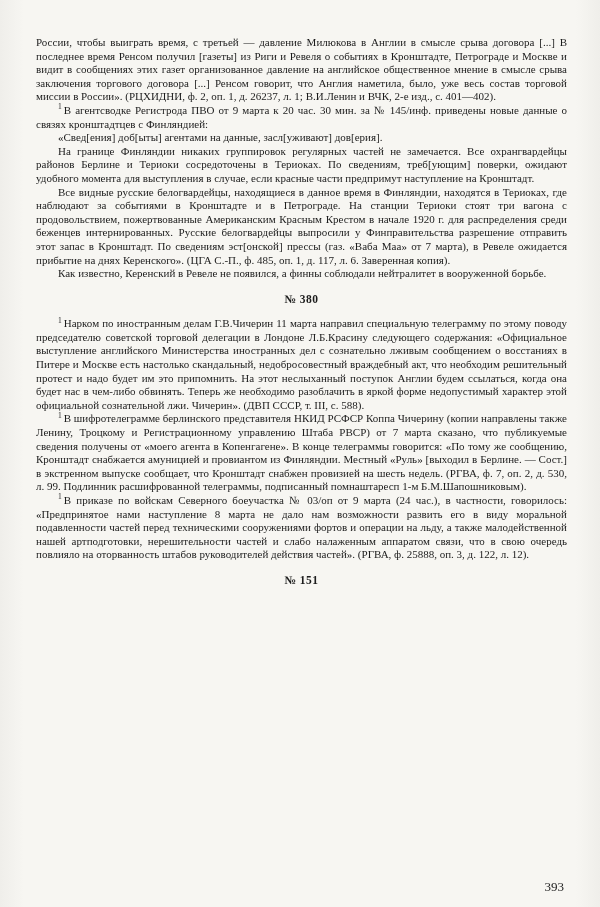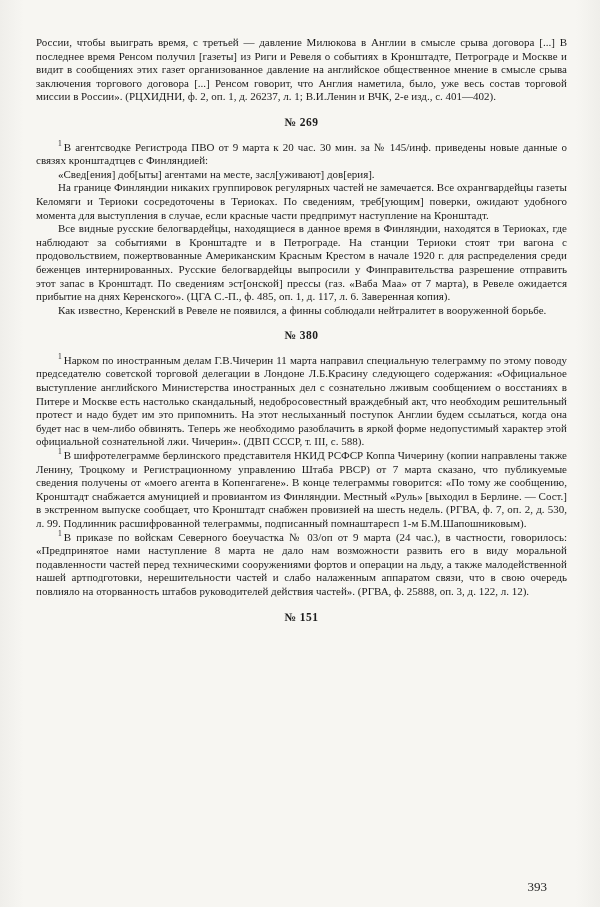--- a/index.html
+++ b/index.html
@@ -42,37 +42,36 @@
     letter-spacing: 0.5px;
   }
   sup.fn {
     font-size: 7.5px;
     line-height: 0;
     vertical-align: super;
     margin-right: 2px;
   }
   .page-number {
     position: absolute;
-    right: 53px;
+    right: 36px;
     bottom: 12px;
     font-size: 13px;
     color: #1c1c1c;
   }
 </style>
 </head>
 <body>
 
 <div class="page">
   <div class="text-block">
     <p class="para noindent">России, чтобы выиграть время, с третьей — давление Милюкова в Англии в смысле срыва договора [...] В последнее время Ренсом получил [газеты] из Риги и Ревеля о событиях в Кронштадте, Петрограде и Москве и видит в сообщениях этих газет организованное давление на английское общественное мнение в смысле срыва заключения торгового договора [...] Ренсом говорит, что Англия наметила, было, уже весь состав торговой миссии в России». (РЦХИДНИ, ф. 2, оп. 1, д. 26237, л. 1; В.И.Ленин и ВЧК, 2-е изд., с. 401—402).</p>
     <div id="sections">
-        <div class="sec-heading">№ 269</div>
         <p class="para"><sup class="fn">1</sup><span>В агентсводке Регистрода ПВО от 9 марта к 20 час. 30 мин. за № 145/инф. приведены новые данные о связях кронштадтцев с Финляндией:</span></p>
-        <p class="para"><span>«Свед[ения] доб[ыты] агентами на месте, засл[уживают] дов[ерия].</span></p>
-        <p class="para"><span>На границе Финляндии никаких группировок регулярных частей не замечается. Все охрангвардейцы газеты Келомяги и Териоки сосредоточены в Териоках. По сведениям, треб[ующим] поверки, ожидают удобного момента для выступления в случае, если красные части предпримут наступление на Кронштадт.</span></p>
+        <p class="para"><span>«Свед[ения] доб[ыты] агентами на данные, засл[уживают] дов[ерия].</span></p>
+        <p class="para"><span>На границе Финляндии никаких группировок регулярных частей не замечается. Все охрангвардейцы районов Берлине и Териоки сосредоточены в Териоках. По сведениям, треб[ующим] поверки, ожидают удобного момента для выступления в случае, если красные части предпримут наступление на Кронштадт.</span></p>
         <p class="para"><span>Все видные русские белогвардейцы, находящиеся в данное время в Финляндии, находятся в Териоках, где наблюдают за событиями в Кронштадте и в Петрограде. На станции Териоки стоят три вагона с продовольствием, пожертвованные Американским Красным Крестом в начале 1920 г. для распределения среди беженцев интернированных. Русские белогвардейцы выпросили у Финправительства разрешение отправить этот запас в Кронштадт. По сведениям эст[онской] прессы (газ. «Ваба Маа» от 7 марта), в Ревеле ожидается прибытие на днях Керенского». (ЦГА С.-П., ф. 485, оп. 1, д. 117, л. 6. Заверенная копия).</span></p>
         <p class="para"><span>Как известно, Керенский в Ревеле не появился, а финны соблюдали нейтралитет в вооруженной борьбе.</span></p>
         <div class="sec-heading">№ 380</div>
         <p class="para"><sup class="fn">1</sup><span>Нарком по иностранным делам Г.В.Чичерин 11 марта направил специальную телеграмму по этому поводу председателю советской торговой делегации в Лондоне Л.Б.Красину следующего содержания: «Официальное выступление английского Министерства иностранных дел с сознательно лживым сообщением о восстаниях в Питере и Москве есть настолько скандальный, недобросовестный враждебный акт, что необходим решительный протест и надо будет им это припомнить. На этот неслыханный поступок Англии будем ссылаться, когда она будет нас в чем-либо обвинять. Теперь же необходимо разоблачить в яркой форме недопустимый характер этой официальной сознательной лжи. Чичерин». (ДВП СССР, т. III, с. 588).</span></p>
         <p class="para"><sup class="fn">1</sup><span>В шифротелеграмме берлинского представителя НКИД РСФСР Коппа Чичерину (копии направлены также Ленину, Троцкому и Регистрационному управлению Штаба РВСР) от 7 марта сказано, что публикуемые сведения получены от «моего агента в Копенгагене». В конце телеграммы говорится: «По тому же сообщению, Кронштадт снабжается амуницией и провиантом из Финляндии. Местный «Руль» [выходил в Берлине. — Сост.] в экстренном выпуске сообщает, что Кронштадт снабжен провизией на шесть недель. (РГВА, ф. 7, оп. 2, д. 530, л. 99. Подлинник расшифрованной телеграммы, подписанный помнаштаресп 1-м Б.М.Шапошниковым).</span></p>
         <p class="para"><sup class="fn">1</sup><span>В приказе по войскам Северного боеучастка № 03/оп от 9 марта (24 час.), в частности, говорилось: «Предпринятое нами наступление 8 марта не дало нам возможности развить его в виду моральной подавленности частей перед техническими сооружениями фортов и операции на льду, а также малодейственной нашей артподготовки, нерешительности частей и слабо налаженным аппаратом связи, что в свою очередь повлияло на оторванность штабов руководителей действия частей». (РГВА, ф. 25888, оп. 3, д. 122, л. 12).</span></p>
         <div class="sec-heading">№ 151</div>
       </div>
   </div>
   <div class="page-number">393</div>

